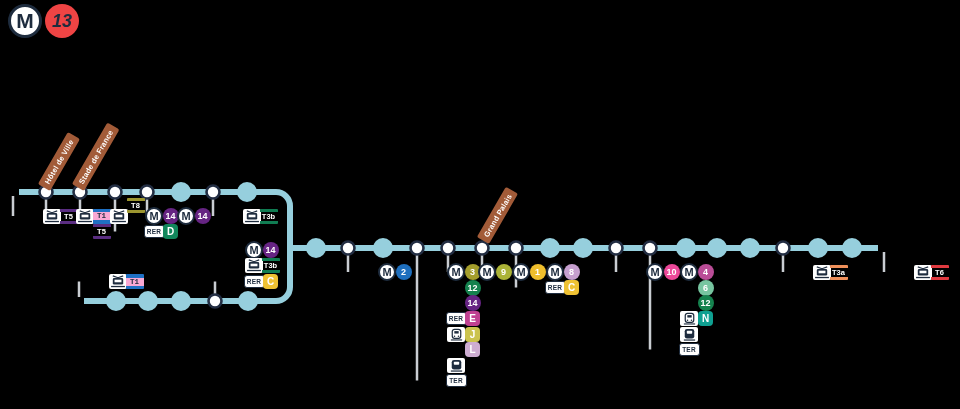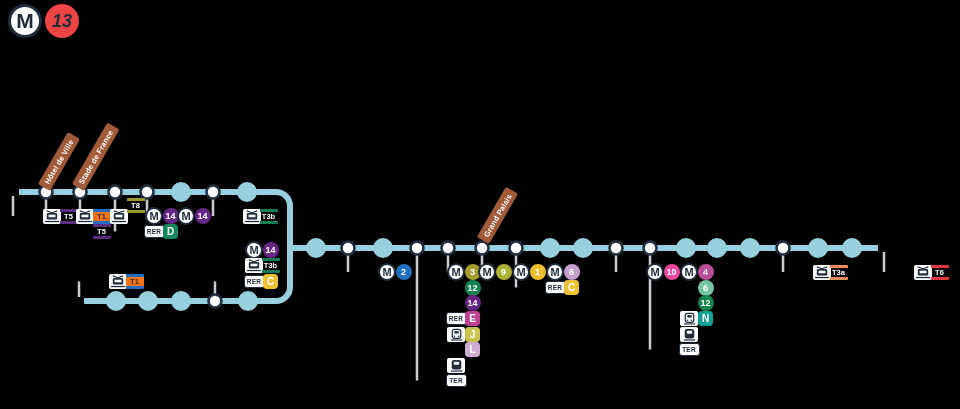--- a/index.html
+++ b/index.html
@@ -21,21 +21,21 @@
   .c-num{width:16px;height:16px;border-radius:50%;color:#fff;font-weight:bold;font-size:9px;text-align:center;}
   .c-letter{width:15px;height:15px;border-radius:4px;color:#fff;font-weight:bold;font-size:10px;}
   .c-rer,.c-ter{width:21px;height:13px;border-radius:3px;background:#fff;border:1.5px solid #1E2C3E;
     color:#1E2C3E;font-weight:bold;font-size:6.5px;letter-spacing:.2px;}
   .c-tram,.c-train,.c-traindark{width:18px;height:15px;border-radius:2px;background:#fff;padding:0;}
   .c-tline{width:18px;height:15px;display:flex;flex-direction:column;align-items:stretch;
     justify-content:space-between;border-radius:1px;overflow:hidden;}
   .c-tline .bar{height:3.5px;}
   .c-tline .mid{flex:1;display:flex;align-items:center;justify-content:center;
     font-size:7.5px;font-weight:bold;}
-  .c-tline.center-white .mid{background:#f97316;color:#1E2C3E;}
+  .c-tline.center-white .mid{background:#f9a8d4;color:#1E2C3E;font-family:Liberation Mono, monospace;}
   .c-tline.center-dark .mid{background:transparent;color:#fff;}
 </style>
 </head>
 <body>
 
 <div id="stage">
   <svg id="railsvg" width="960" height="409">
       <path d="M 19 192 H 276 A 14 14 0 0 1 290 206 V 287 A 14 14 0 0 1 276 301 H 84" fill="none" stroke="#96CFDD" stroke-width="6" stroke-linejoin="round"></path>
       <path d="M 290 248 H 878" fill="none" stroke="#96CFDD" stroke-width="6" stroke-linejoin="round"></path>
       <line x1="13" y1="196" x2="13" y2="216" stroke="#C9CDD2" stroke-width="2.5"></line>

